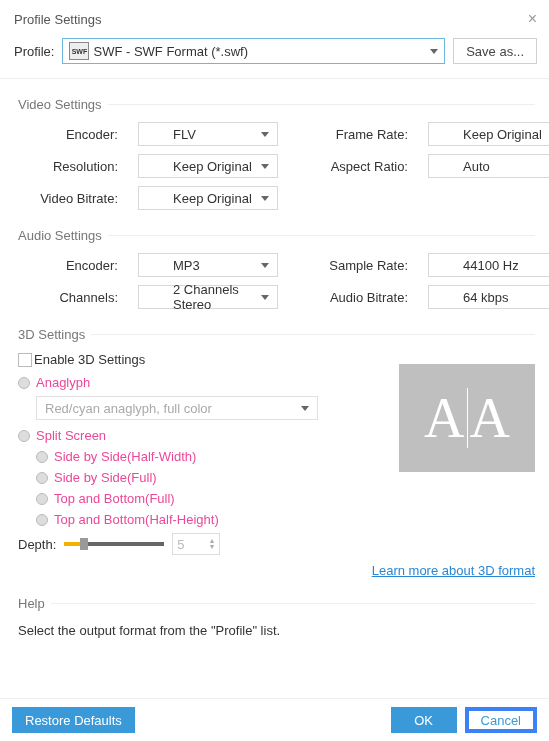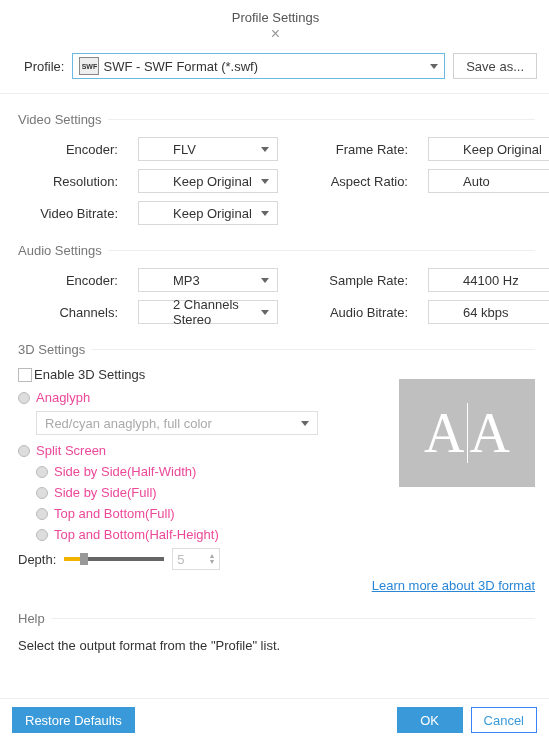--- a/index.html
+++ b/index.html
@@ -1,29 +1,29 @@
 <!DOCTYPE html>
 <html><head>
 <meta charset="utf-8">
 <style>
 * { box-sizing: border-box; margin: 0; padding: 0; }
 body { font-family: "Segoe UI", Arial, sans-serif; font-size: 13px; color: #333; background: #fff; width: 549px; height: 741px; overflow: hidden; }
 .dialog { width: 549px; height: 741px; display: flex; flex-direction: column; }
-.titlebar { display: flex; justify-content: space-between; align-items: center; padding: 10px 12px 8px 14px; color: #555; flex-direction: column; }
+.titlebar { display: flex; justify-content: space-between; align-items: center; padding: 10px 12px 8px 14px; color: #555; }
 .close-x { font-size: 16px; color: #999; cursor: pointer; }
 .row { display: flex; align-items: center; }
-.profile-row { padding: 2px 12px 8px 24px; gap: 8px; }
+.profile-row { padding: 2px 12px 8px 14px; gap: 8px; }
 .label { color: #333; }
 .profile-select { flex: 1; height: 26px; border: 1px solid #6bb8e0; display: flex; align-items: center; padding: 0 6px; background: #fff; justify-content: space-between; }
 .profile-icon { display: inline-flex; width: 20px; height: 18px; border: 1px solid #888; align-items: center; justify-content: center; font-size: 7px; font-weight: bold; background: #eee; margin-right: 4px; }
 .profile-text { flex: 1; }
 .caret { width:0;height:0;border-left:4px solid transparent;border-right:4px solid transparent;border-top:5px solid #666; }
 .btn { height: 26px; padding: 0 12px; border: 1px solid #d0d0d0; background: #fff; color: #444; display: inline-flex; align-items: center; justify-content: center; cursor: pointer; }
 .btn.primary { background: #3a9ad9; color: #fff; border-color: #3a9ad9; min-width: 66px; }
-.btn.secondary { background: #fff; color: #3a9ad9; border: 1px solid #3b82f6; min-width: 66px; }
+.btn.secondary { background: #fff; color: #3a9ad9; border: 4px solid #3b82f6; min-width: 66px; }
 .btn.disabled { color: #ccc; cursor: default; }
 .hr { border: none; border-top: 1px solid #eee; margin: 6px 0 0 0; }
 .content { flex: 1; padding: 0 14px 0 18px; overflow: hidden; }
 .section-header { color: #777; margin-top: 18px; margin-bottom: 10px; display: flex; align-items: center; gap: 6px; }
 .section-header::after { content:""; flex:1; border-top:1px solid #eee; }
 .settings-grid { display: grid; grid-template-columns: 100px 140px 110px 140px; gap: 8px 20px; align-items: center; }
 .settings-grid .flabel { text-align: right; color: #333; }
 .dropdown { height: 24px; border: 1px solid #d8d8d8; display: flex; align-items: center; justify-content: space-between; padding: 0 8px; background: #fff; font-size: 13px; }
 .small-dd { width: 140px; padding-left: 34px; }
 .threeD-block { display: flex; gap: 28px; }

